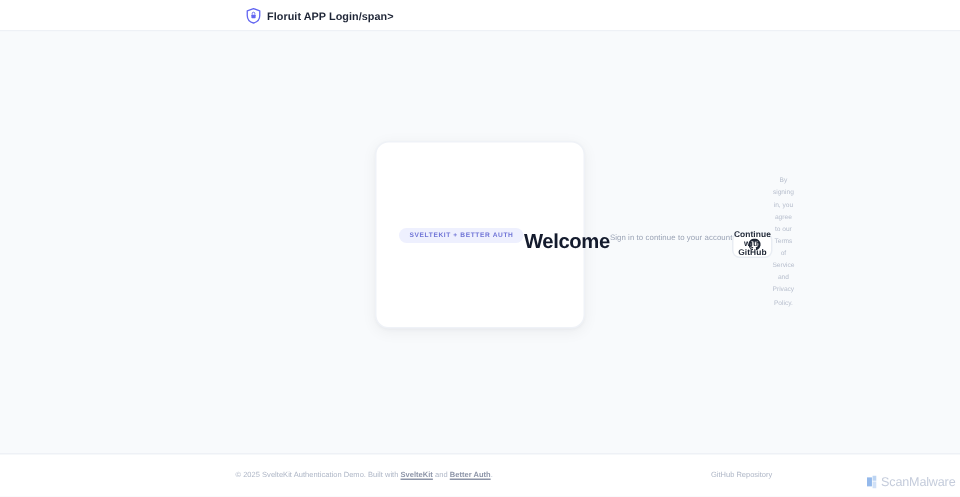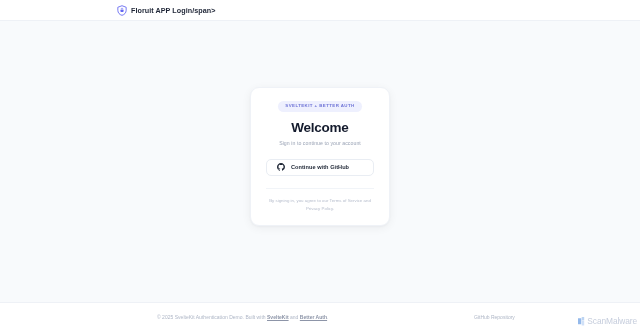--- a/index.html
+++ b/index.html
@@ -33,21 +33,21 @@
     background: #ffffff;
     border-bottom: 1px solid #eef1f6;
     display: flex;
     align-items: center;
   }
 
   .brand {
     display: flex;
     align-items: center;
     gap: 4px;
-    margin-left: 72px;
+    margin-left: 119px;
     padding-left: 45px;
   }
 
   .brand-icon {
     width: 10px;
     height: 11px;
     display: block;
     flex: 0 0 auto;
   }
 
@@ -71,21 +71,21 @@
 
   .auth-card {
     width: 140px;
     background: #ffffff;
     border: 1px solid #eff2f7;
     border-radius: 9px;
     box-shadow: 0 2px 10px rgba(15, 23, 42, 0.055),
                 0 1px 2px rgba(15, 23, 42, 0.03);
     padding: 13px 15px 12px 15px;
     display: flex;
-    flex-direction: column;
+    flex-direction: row;
     align-items: center;
   }
 
   .badge {
     background: #eef0fe;
     color: #6f74d6;
     font-size: 4.4px;
     font-weight: bold;
     letter-spacing: 0.42px;
     padding: 3.2px 7px;

